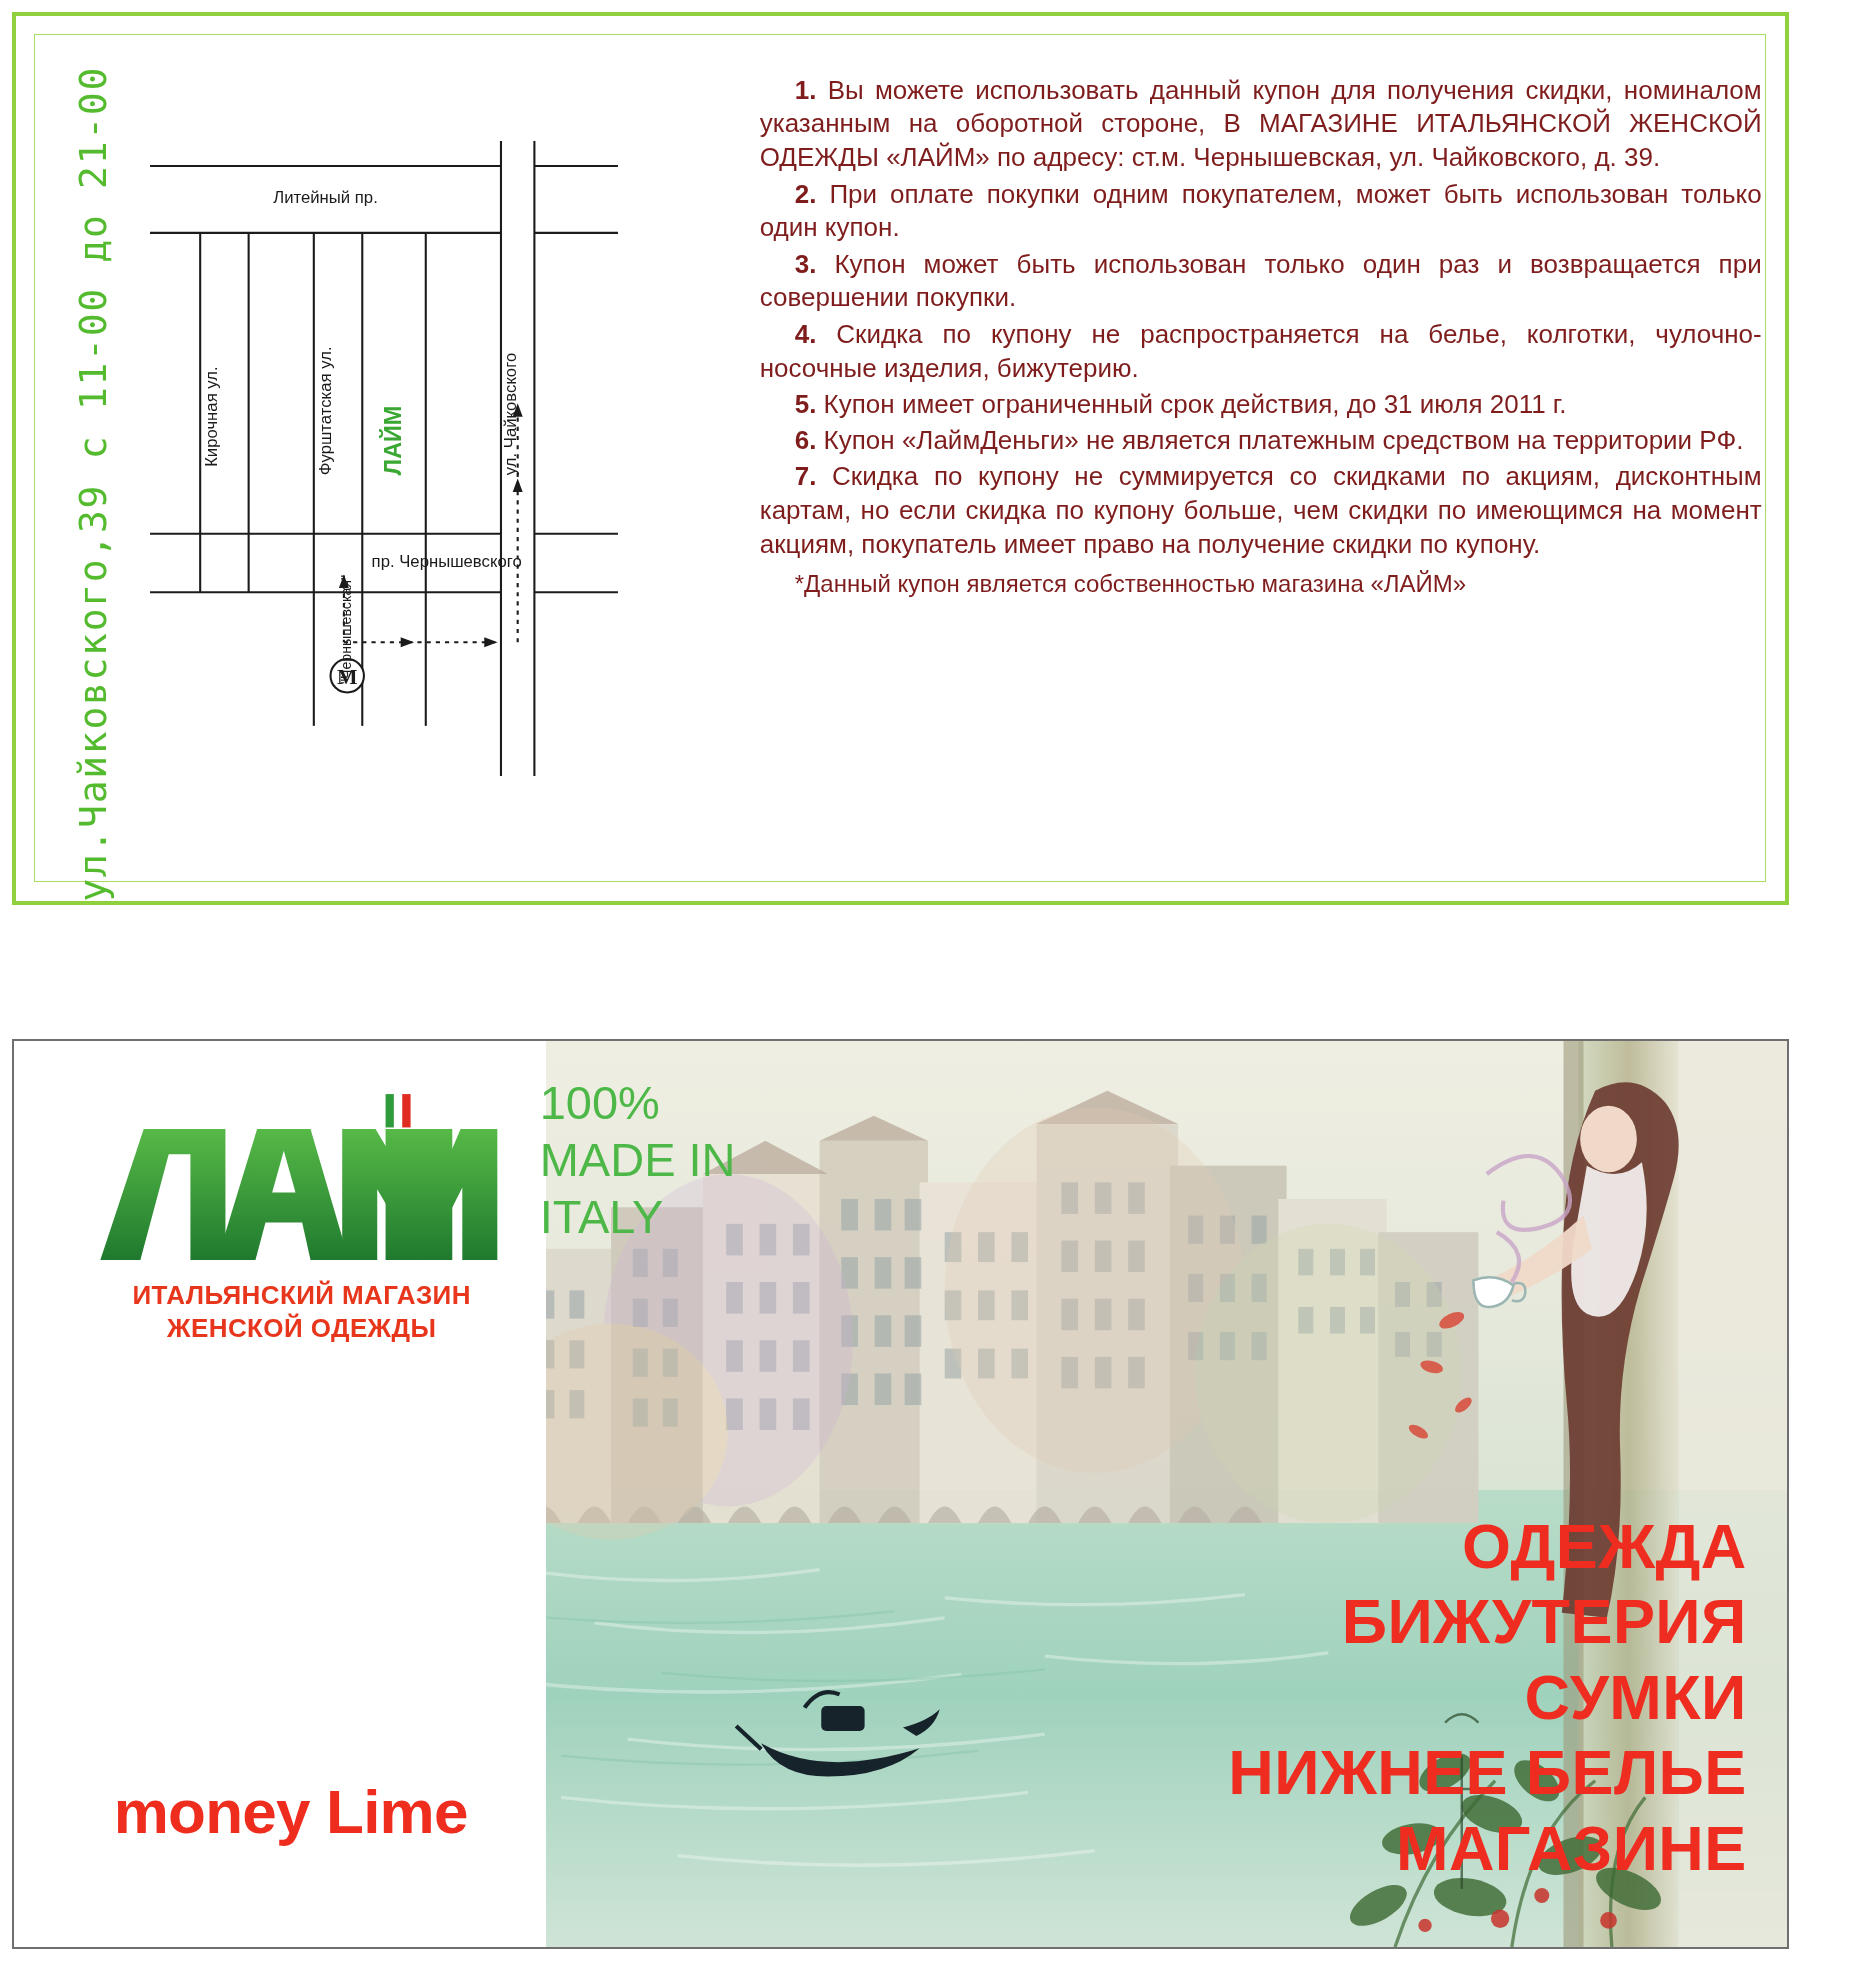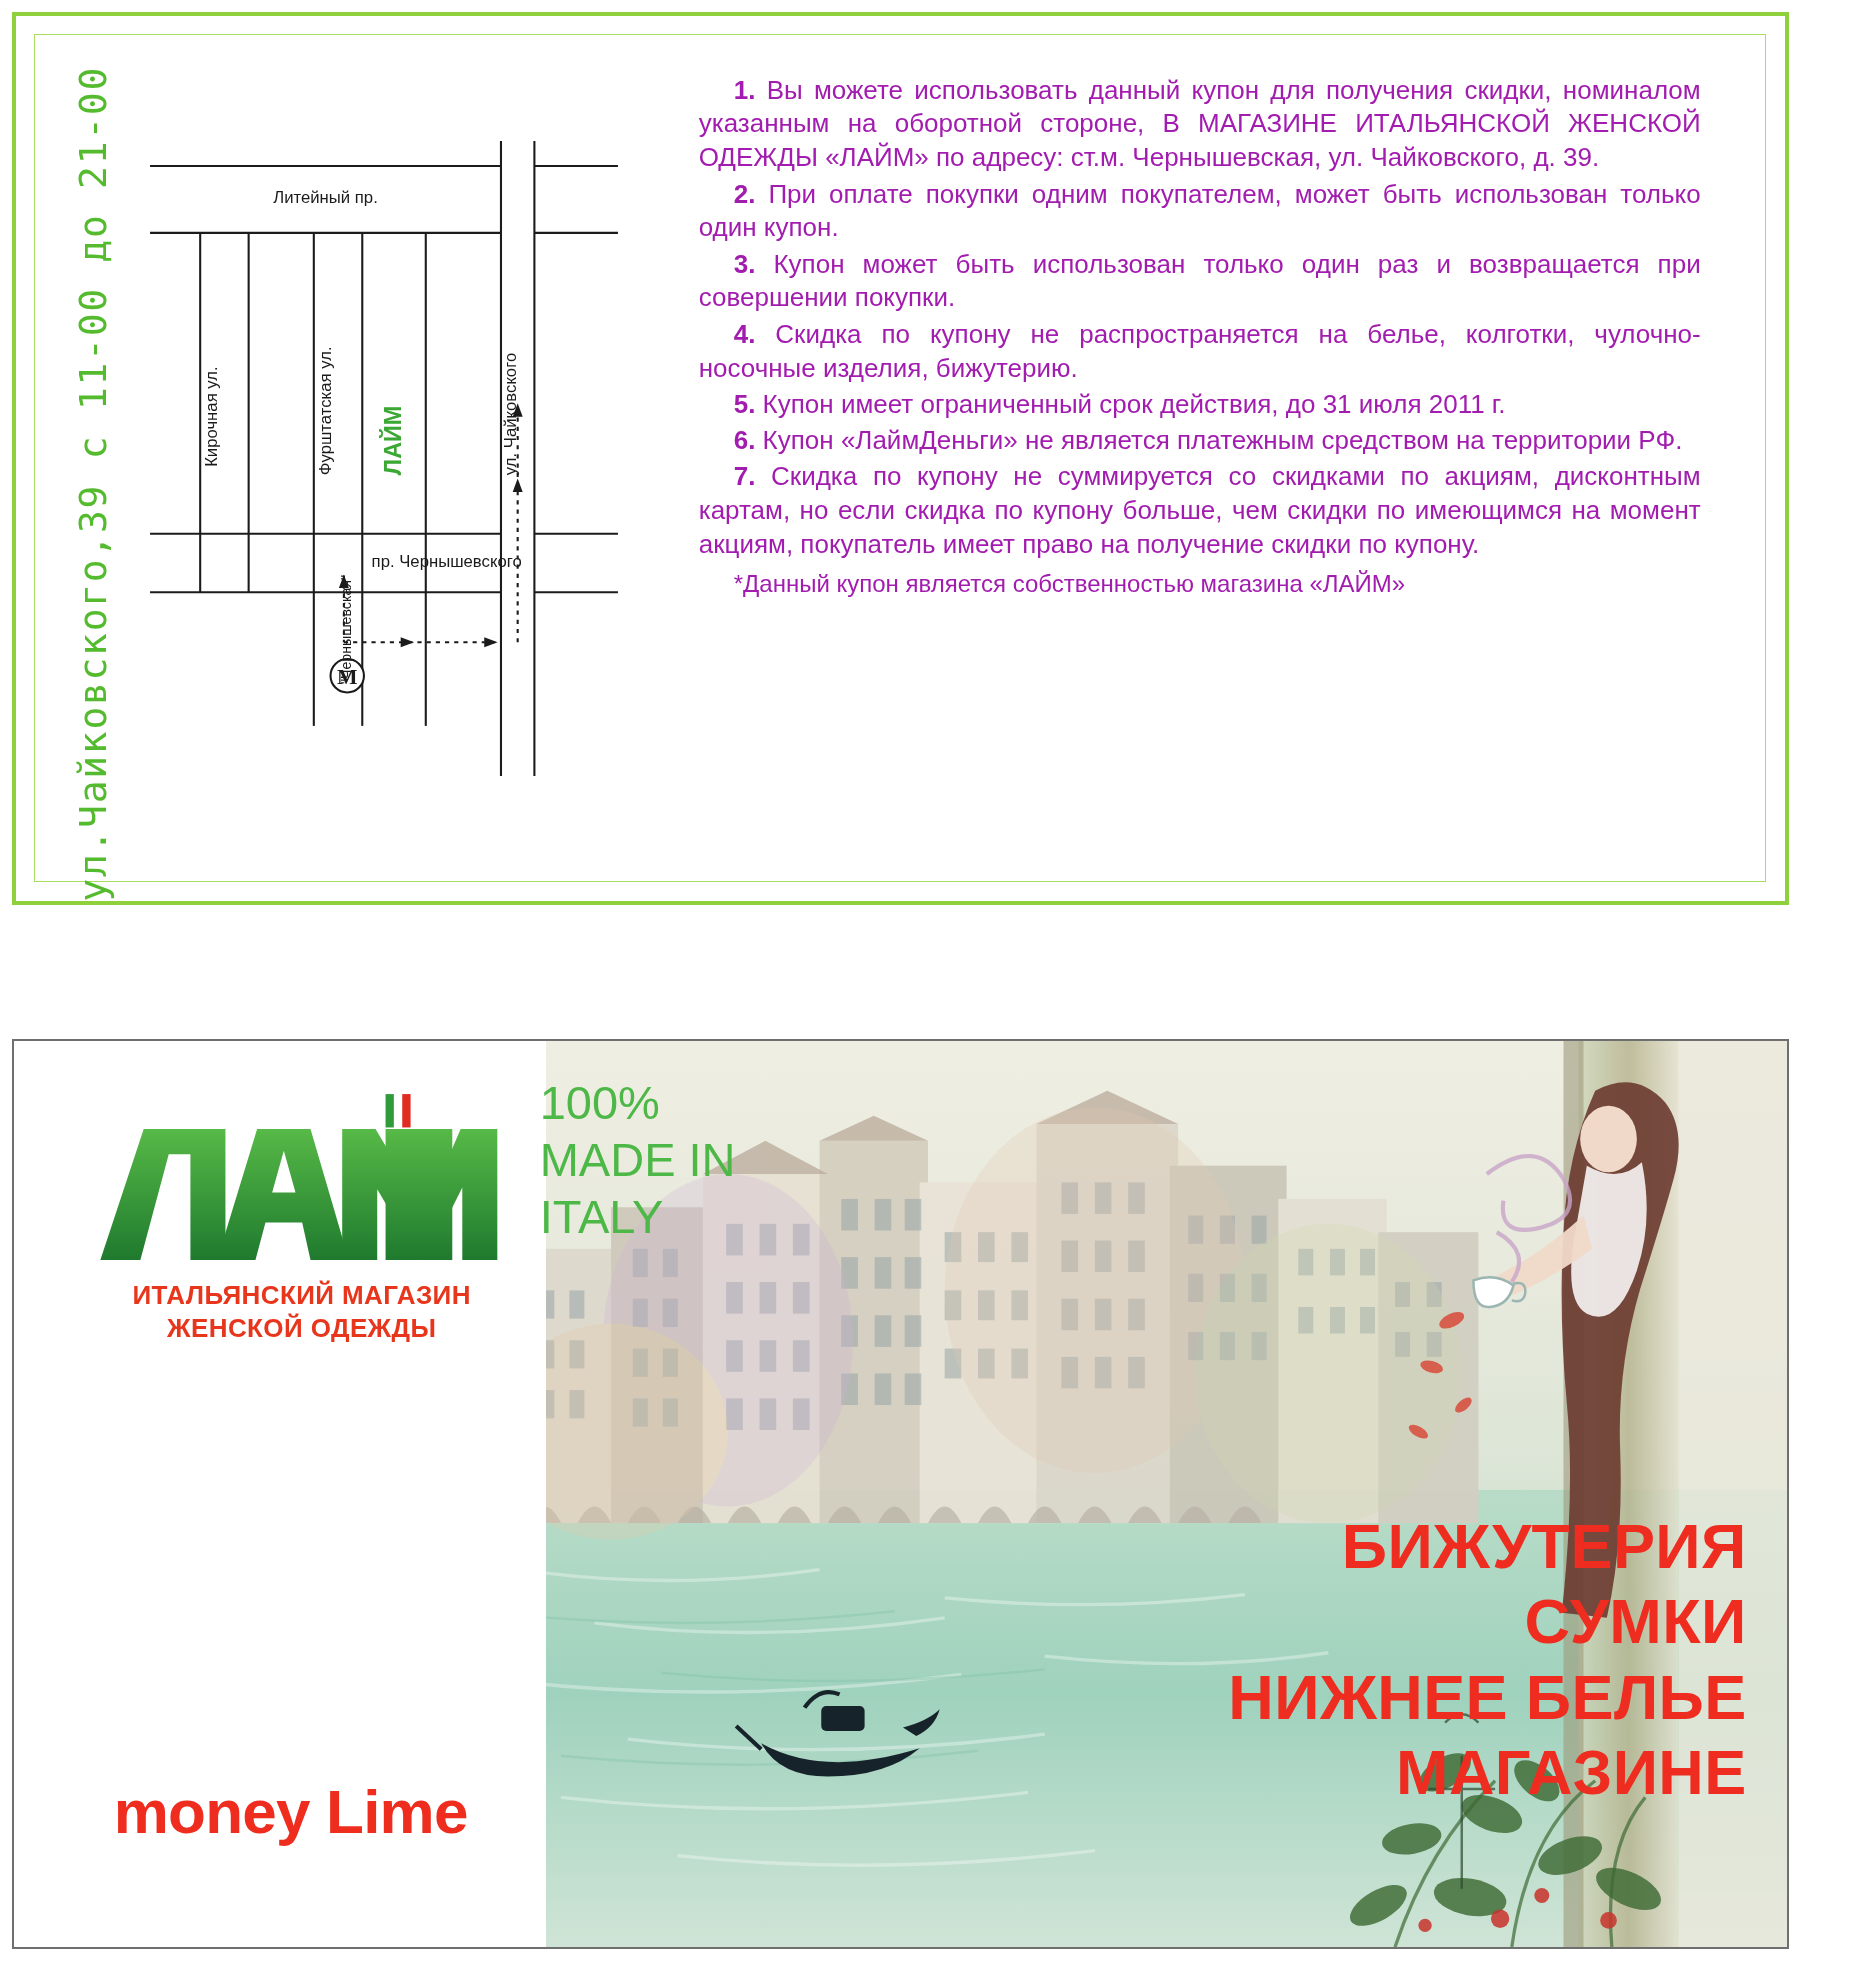--- a/index.html
+++ b/index.html
@@ -55,26 +55,26 @@
     left:134px;
     top:125px;
     width:468px;
     height:635px;
   }
   .map svg{display:block;}
 
   
   .rules{
     position:absolute;
-    left:683px;
+    left:744px;
     top:58px;
     width:1002px;
     font-size:26px;
     line-height:1.30;
-    color:#a21caf;
+    color:#7f1d1d;
     text-align:justify;
   }
   .rules p{margin:0 0 2.5px 0;text-indent:35px;}
   .rules p b{font-weight:bold;}
   .rules p.note{
     margin-top:6px;
     text-indent:35px;
     font-size:24px;
   }
 
@@ -530,19 +530,20 @@
     </svg>
   </div>
 
   <div class="made-in">
     <div>100%</div>
     <div>MADE IN</div>
     <div>ITALY</div>
   </div>
 
   <div class="cat-list">
+    <div>ОДЕЖДА</div>
     <div>БИЖУТЕРИЯ</div>
     <div>СУМКИ</div>
     <div>НИЖНЕЕ  БЕЛЬЕ</div>
     <div>МАГАЗИНЕ</div>
   </div>
 </div>
 
 
 </body></html>

